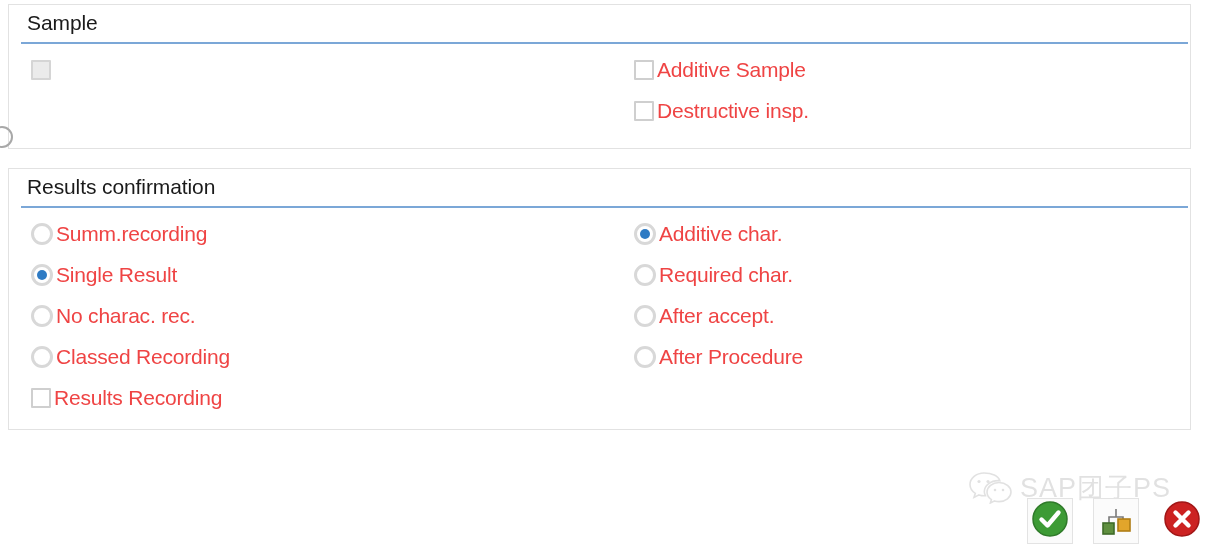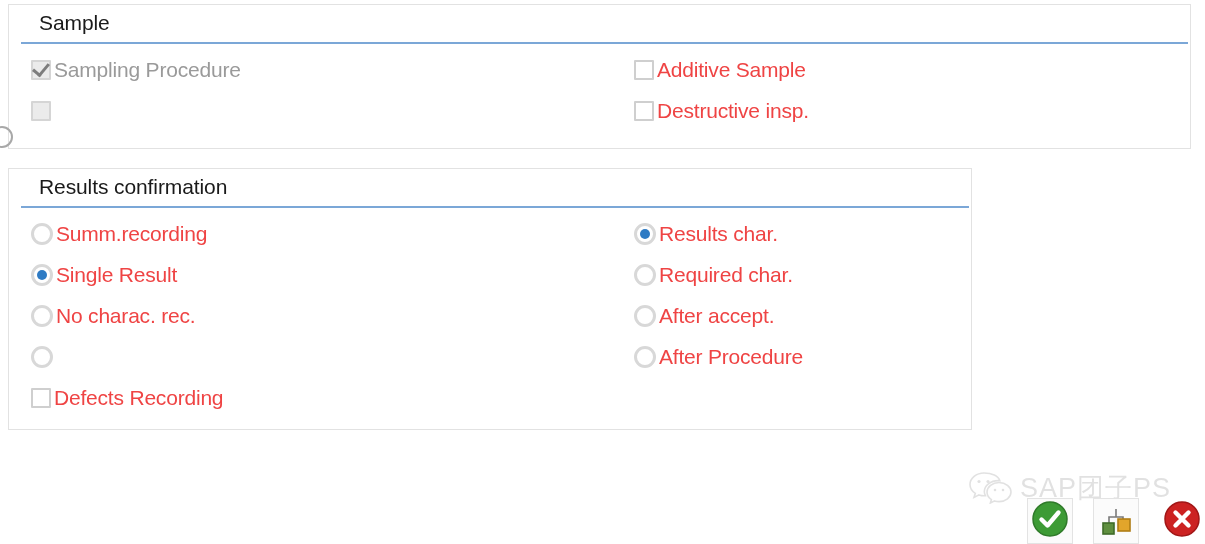--- a/index.html
+++ b/index.html
@@ -17,31 +17,30 @@
   }
 
   
   .panel {
     position: absolute;
     background: #ffffff;
     border: 1px solid #e2e2e2;
     box-sizing: border-box;
   }
   #panel-sample   { left: 8px;  top: 4px;   width: 1183px; height: 145px; }
-  #panel-results  { left: 8px;  top: 168px; width: 964px; height: 262px; padding-left: 11px; }
+  #panel-results  { left: 8px;  top: 168px; width: 1183px; height: 262px; padding-left: 11px; }
 
   .panel-title {
     position: absolute;
     left: 18px;
     top: 6px;
     font-size: 21px;
     color: #1a1a1a;
     white-space: nowrap;
     letter-spacing: -0.1px;
-    margin-left: 12px;
   }
   .panel-rule {
     position: absolute;
     left: 12px;
     right: 2px;
     top: 37px;
     height: 2px;
     background: #7ba7d7;
   }
 
@@ -162,26 +161,20 @@
 </style>
 </head>
 <body>
 
 <div class="panel" id="panel-sample">
   <div class="panel-title">Sample</div>
   <div class="panel-rule"></div>
 
   <div class="opt-col col-left" style="top:44px;">
 
-    <div class="opt-row disabled">
-      <span class="cbx checked disabled">
-          <span class="tick"></span>
-        </span>
-      <span class="opt-label">Sampling Procedure</span>
-    </div>
 
     <div class="opt-row disabled">
       <span class="cbx disabled"></span>
     </div>
 
   </div>
 
   <div class="opt-col col-right" style="top:44px;">
 
     <div class="opt-row">
@@ -217,36 +210,37 @@
       <span class="opt-label">Single Result</span>
     </div>
 
     <div class="opt-row">
       <span class="rad"></span>
       <span class="opt-label">No charac. rec.</span>
     </div>
 
     <div class="opt-row">
       <span class="rad"></span>
+      <span class="opt-label">Classed Recording</span>
     </div>
 
     <div class="opt-row">
       <span class="cbx"></span>
-      <span class="opt-label">Defects Recording</span>
+      <span class="opt-label">Results Recording</span>
     </div>
 
   </div>
 
   <div class="opt-col col-right" style="top:44px;">
 
     <div class="opt-row">
       <span class="rad">
           <span class="dot"></span>
         </span>
-      <span class="opt-label">Results char.</span>
+      <span class="opt-label">Additive char.</span>
     </div>
 
     <div class="opt-row">
       <span class="rad"></span>
       <span class="opt-label">Required char.</span>
     </div>
 
     <div class="opt-row">
       <span class="rad"></span>
       <span class="opt-label">After accept.</span>

